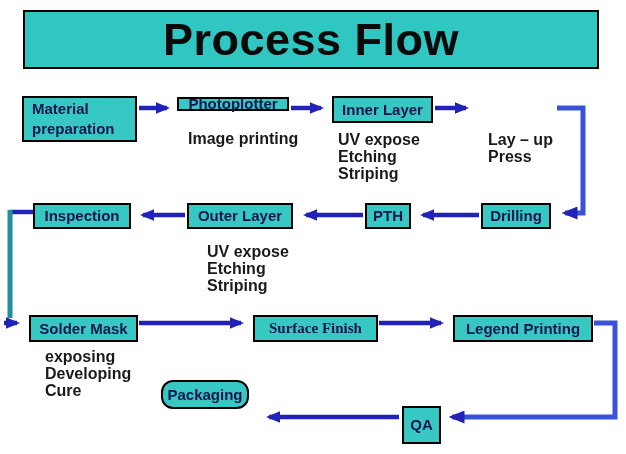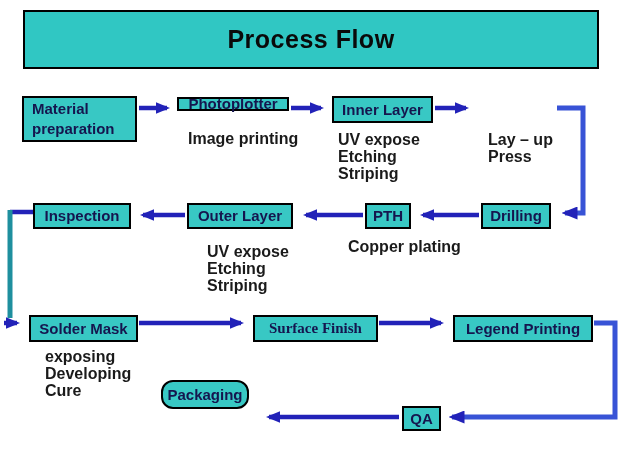--- a/index.html
+++ b/index.html
@@ -21,21 +21,21 @@
     white-space:normal;justify-content:flex-start;text-align:left;
     padding-left:8px;line-height:1.35;
   }
   #title-box{
     position:absolute;left:23px;top:10px;width:576px;height:59px;
     box-sizing:border-box;background:var(--title-fill,#30c7c3);
     border:2px solid var(--box-border,#000);
     display:flex;align-items:center;justify-content:center;
   }
   #title-box .t{
-    font-size:25px;font-weight:bold;color:var(--title-text,#0a0a0a);
+    font-size:45px;font-weight:bold;color:var(--title-text,#0a0a0a);
     letter-spacing:0.5px;
   }
   .note{
     position:absolute;font-size:16px;font-weight:bold;
     color:var(--note-text,#1a1a1a);line-height:17px;white-space:pre-line;
   }
   svg.wires{position:absolute;left:0;top:0;width:626px;height:454px;pointer-events:none;}
   .arrow{stroke:var(--arrow-blue,#2222b8);stroke-width:4.5;fill:none;}
   .elbow{stroke:var(--elbow-blue,#3853d6);stroke-width:5;fill:none;}
   .teal-line{stroke:var(--connector-teal,#1e8f9e);stroke-width:5;fill:none;}
@@ -85,30 +85,29 @@
 
   <div class="node" style="left:481px;top:203px;width:70px;height:26px;">Drilling</div>
   <div class="node" style="left:365px;top:203px;width:46px;height:26px;">PTH</div>
   <div class="node" style="left:187px;top:203px;width:106px;height:26px;">Outer Layer</div>
   <div class="node" style="left:33px;top:203px;width:98px;height:26px;">Inspection</div>
 
   <div class="node" style="left:29px;top:315px;width:109px;height:27px;">Solder Mask</div>
   <div class="node" style="left:253px;top:315px;width:125px;height:27px;font-family:Liberation Serif, serif;">Surface Finish</div>
   <div class="node" style="left:453px;top:315px;width:140px;height:27px;">Legend Printing</div>
 
-  <div class="node" style="left:402px;top:406px;width:39px;height:25px;">QA</div>
+  <div class="node" style="left:402px;top:406px;width:39px;height:38px;">QA</div>
   <div class="node" style="left:161px;top:380px;width:88px;height:29px;border-radius:12px;">Packaging</div>
 
   <div class="note" style="left:188px;top:130px;">Image printing</div>
   <div class="note" style="left:338px;top:131px;">UV expose
 Etching
 Striping</div>
   <div class="note" style="left:488px;top:131px;">Lay – up
 Press</div>
-  <div class="note" style="left:348px;top:238px;">Copper plating</div>
   <div class="note" style="left:207px;top:243px;">UV expose
 Etching
 Striping</div>
   <div class="note" style="left:45px;top:348px;">exposing
 Developing
 Cure</div>
 
 </div>
 
 </body></html>

